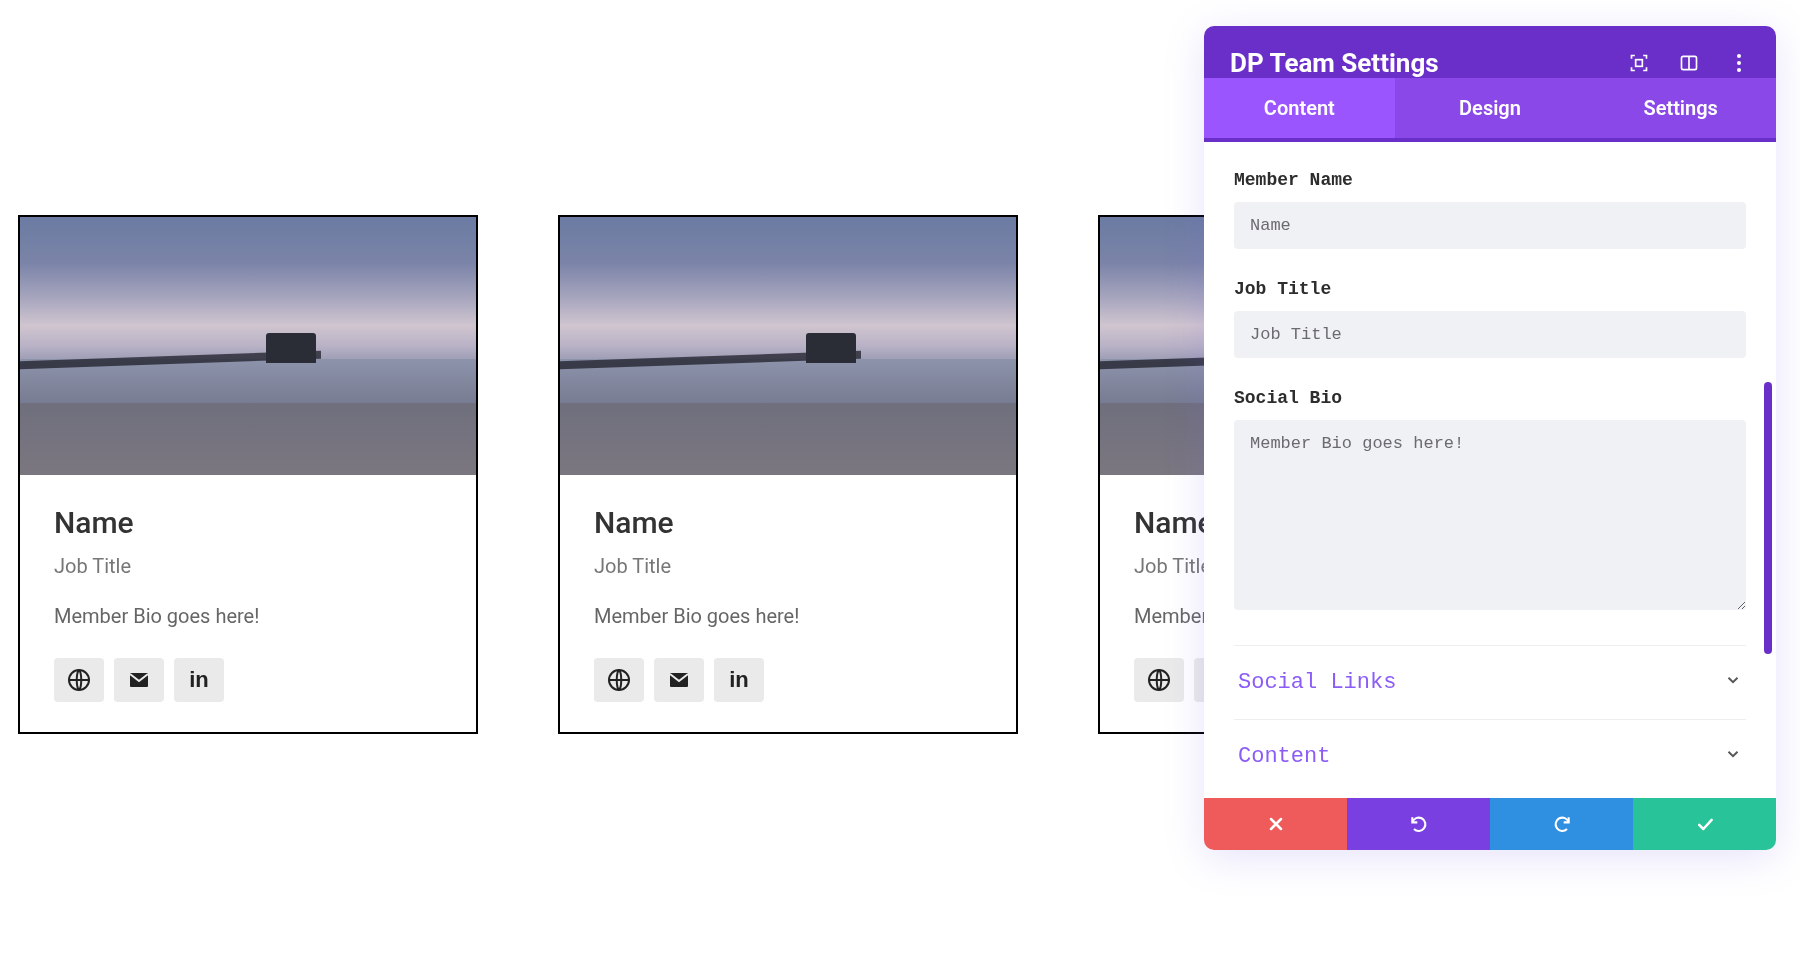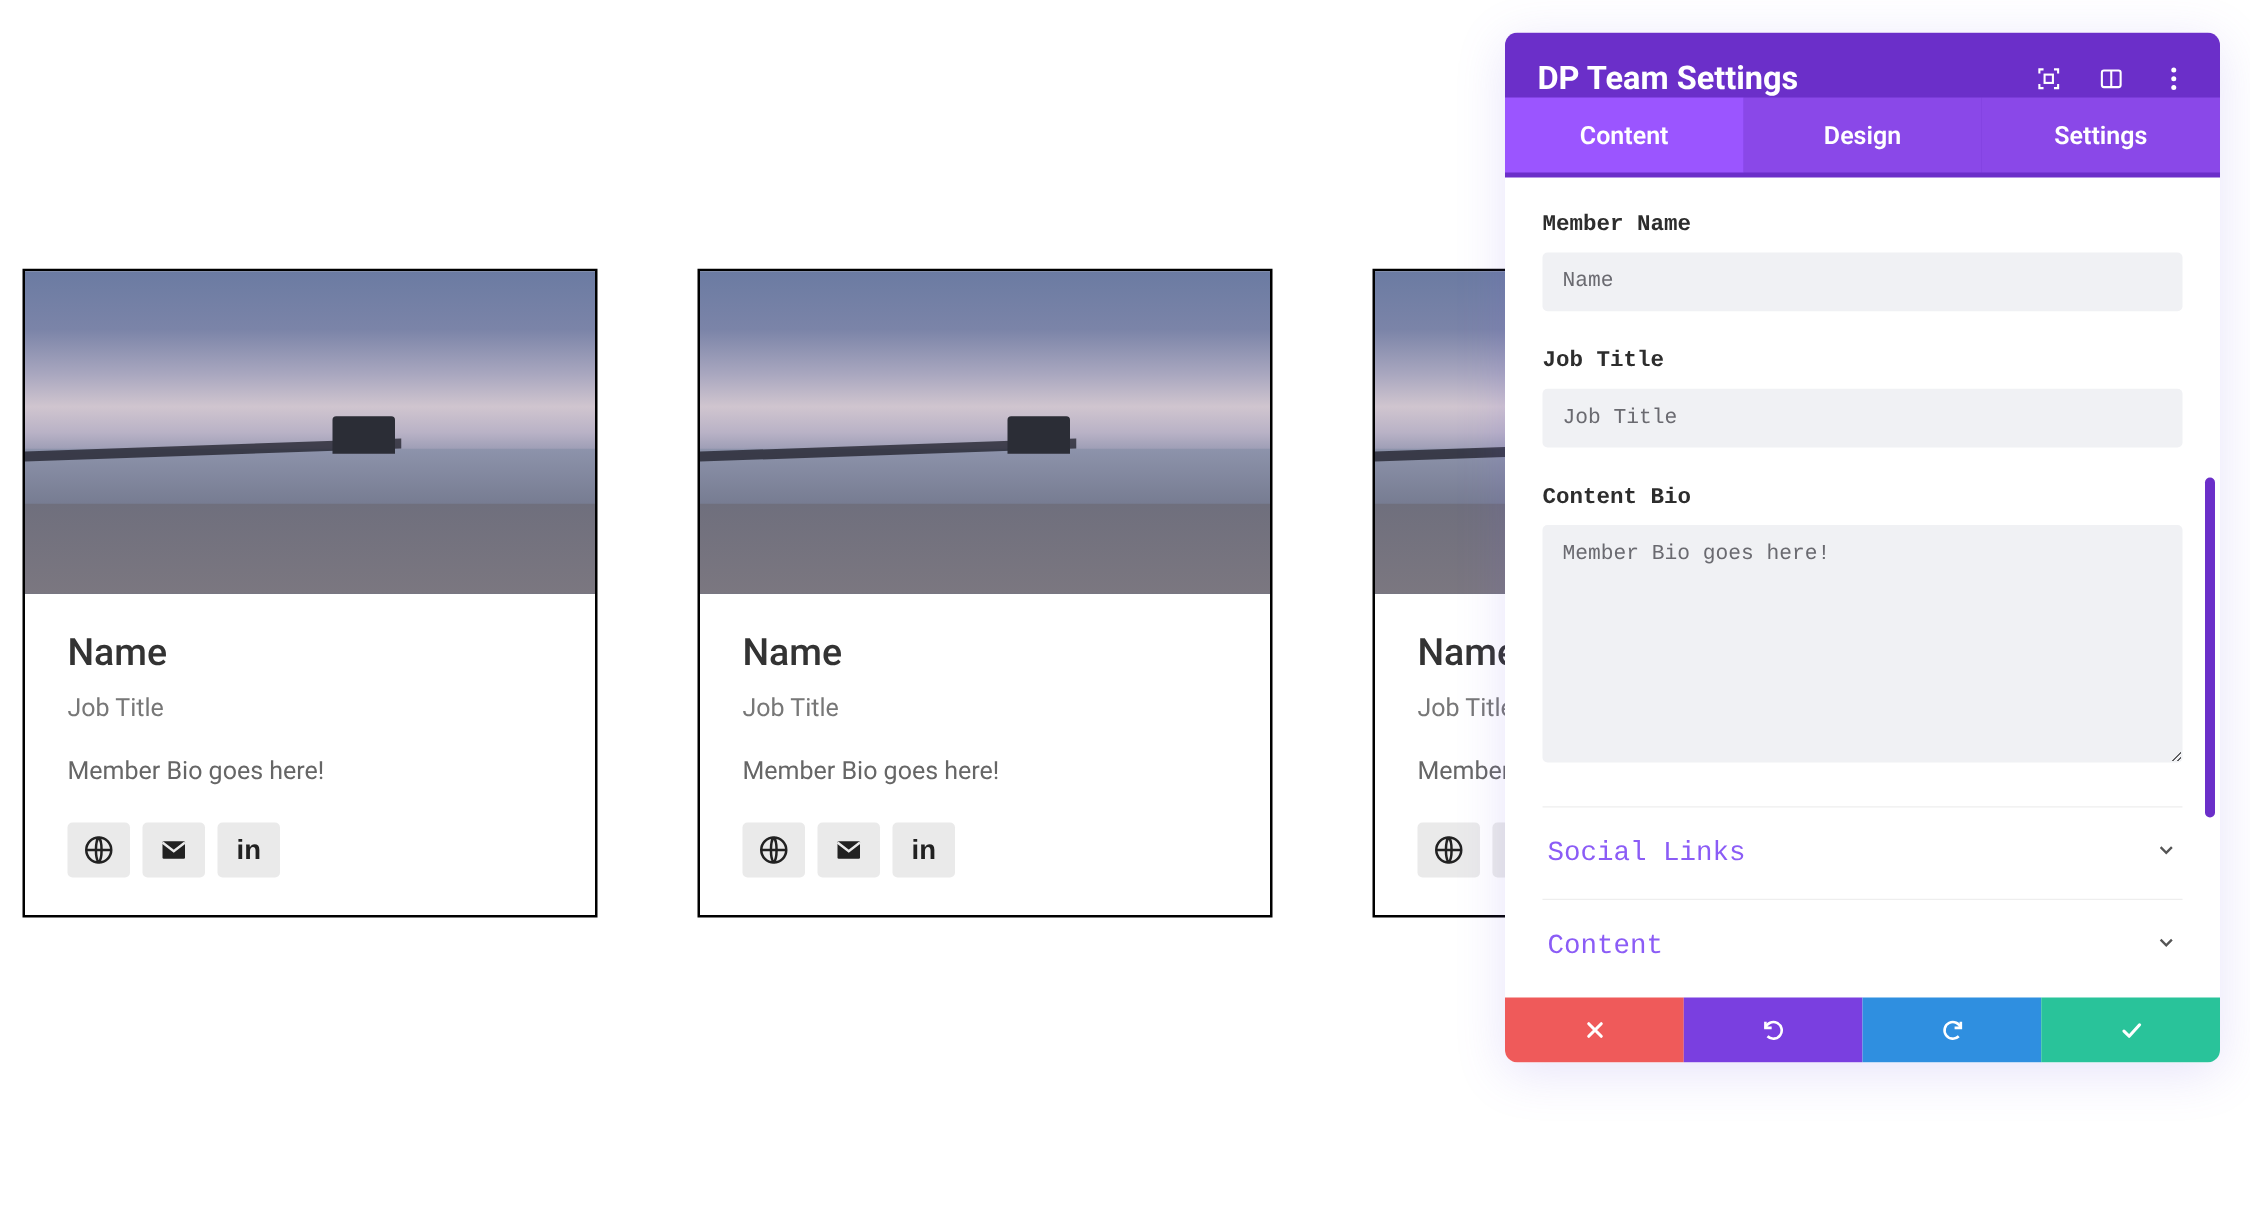--- a/index.html
+++ b/index.html
@@ -322,21 +322,21 @@
   </div>
 
   <div class="panel-body">
     <div class="scroll-area">
       <div class="field-label">Member Name</div>
       <input class="field-input" value="Name" style="">
 
       <div class="field-label">Job Title</div>
       <input class="field-input" value="Job Title" style="">
 
-      <div class="field-label">Content Bio</div>
+      <div class="field-label">Social Bio</div>
       <textarea class="field-textarea" style="">Member Bio goes here!</textarea>
 
       <div class="section-toggle">
         <span class="stitle">Social Links</span>
         <span class="schev"><svg viewBox="0 0 24 24">
               <polyline points="6 9 12 15 18 9"></polyline>
             </svg></span>
       </div>
       <div class="section-toggle">
         <span class="stitle">Content</span>

